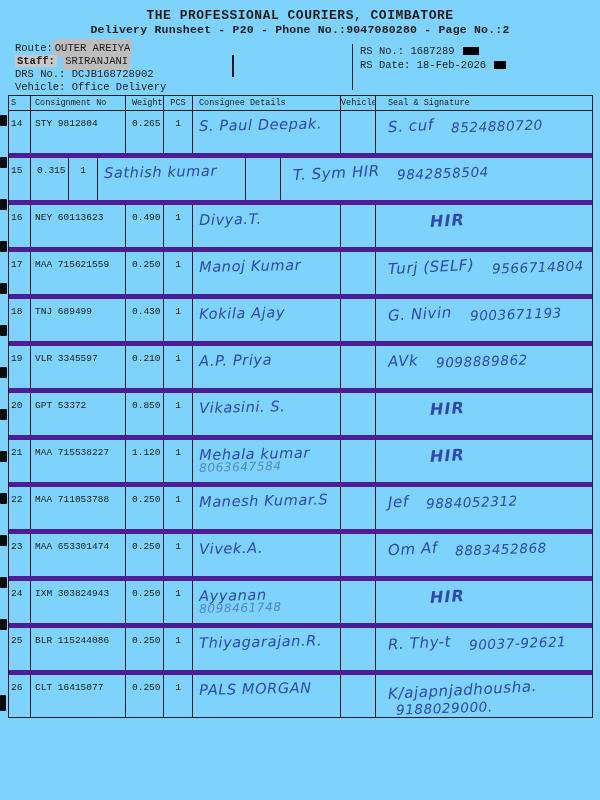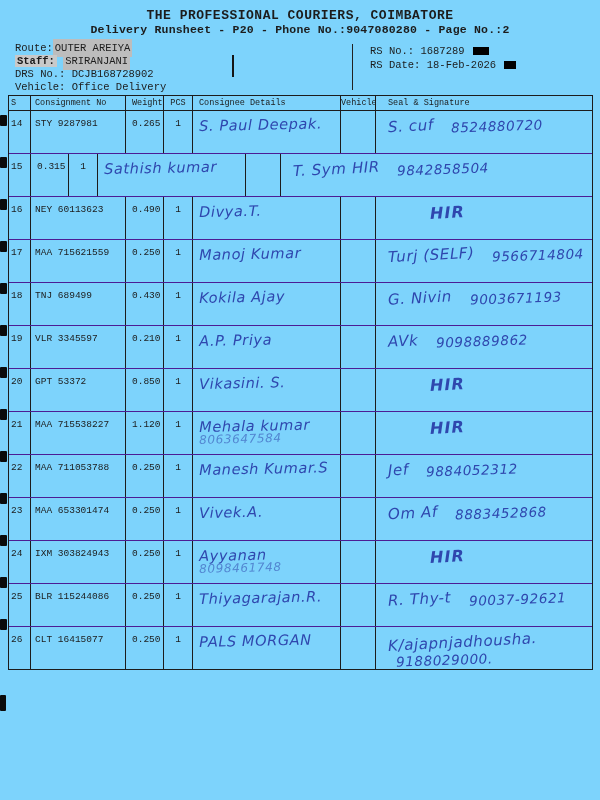--- a/index.html
+++ b/index.html
@@ -15,33 +15,33 @@
     font-weight:bold;font-size:13px;letter-spacing:.5px;}
   .subtitle{position:absolute;top:23px;left:0;width:100%;text-align:center;
     font-weight:bold;font-size:11.5px;letter-spacing:.2px;}
 
   .info-left{position:absolute;left:15px;top:42px;font-size:10.5px;line-height:13px;}
   .info-line{white-space:nowrap;}
   .hl{background:#bdbdbd;padding:3px 2px;}
   .hl2{background:#c9c9c9;padding:0 2px;font-weight:bold;}
 
   .info-right{position:absolute;left:352px;top:44px;height:46px;
-    border-left:1.5px solid #222;padding-left:17px;font-size:10.5px;line-height:14px;}
+    border-left:1.5px solid #222;padding-left:7px;font-size:10.5px;line-height:14px;}
   .bbar{display:inline-block;width:16px;height:8px;background:#000;margin-left:8px;vertical-align:middle;}
   .bbar.small{width:12px;}
 
   
   .blot{position:absolute;left:0;width:7px;height:11px;background:#0b0b0b;border-radius:1px;}
   .blot-bottom{width:6px;height:16px;}
   .vline-artifact{position:absolute;left:232px;top:55px;width:2px;height:22px;background:#151515;}
 
   
   .table{position:absolute;left:8px;top:95px;width:583px;border:1px solid #1c1c1c;background:transparent;}
   .thead{display:flex;height:14px;border-bottom:1px solid #1c1c1c;font-size:8.5px;line-height:13px;}
-  .trow{display:flex;height:42px;border-bottom:1px solid #4c1d95;}
+  .trow{display:flex;height:42px;border-bottom:5px solid #4c1d95;}
   #tbody .trow:last-child{border-bottom:none;}
   .cell{box-sizing:border-box;border-right:1px solid #1c1c1c;overflow:hidden;}
   .cell:last-child{border-right:none;}
   .c-sno{width:22px;padding:2px 0 0 2px;}
   .c-cons{width:95px;padding:2px 0 0 4px;}
   .c-weight{width:38px;padding:2px 0 0 6px;}
   .c-pcs{width:29px;padding:2px 0 0 0;text-align:center;}
   .c-consignee{width:148px;padding:7px 0 0 6px;}
   .c-remarks{width:35px;}
   .c-seal{width:216px;padding:6px 4px 0 12px;}
@@ -102,21 +102,21 @@
       <div class="cell c-consignee">Consignee Details</div>
       <div class="cell c-remarks">Vehicle</div>
       <div class="cell c-seal">Seal &amp; Signature</div>
     </div>
     <div id="tbody">
   <div class="trow">
     <div class="cell c-sno">
       <span class="printed">14</span>
     </div>
     <div class="cell c-cons">
-      <span class="printed">STY 9287981</span>
+      <span class="printed">STY 9812804</span>
     </div>
     <div class="cell c-weight">
       <span class="printed">0.265</span>
     </div>
     <div class="cell c-pcs">
       <span class="printed">1</span>
     </div>
     <div class="cell c-consignee">
       <div class="hw l1">S. Paul Deepak.</div>
 

